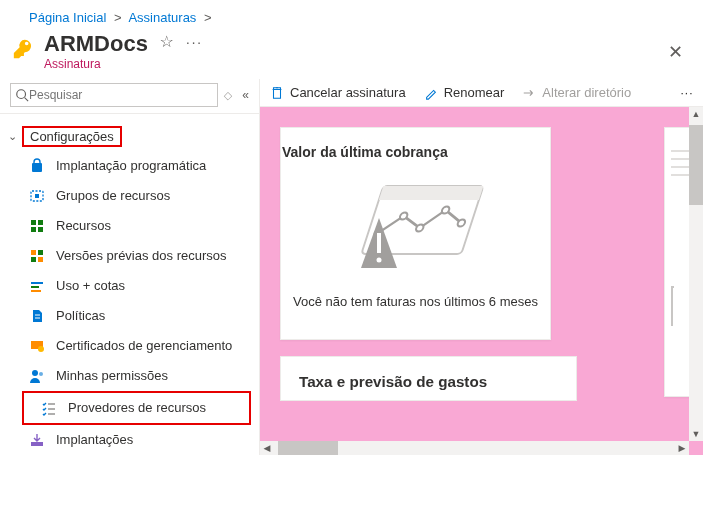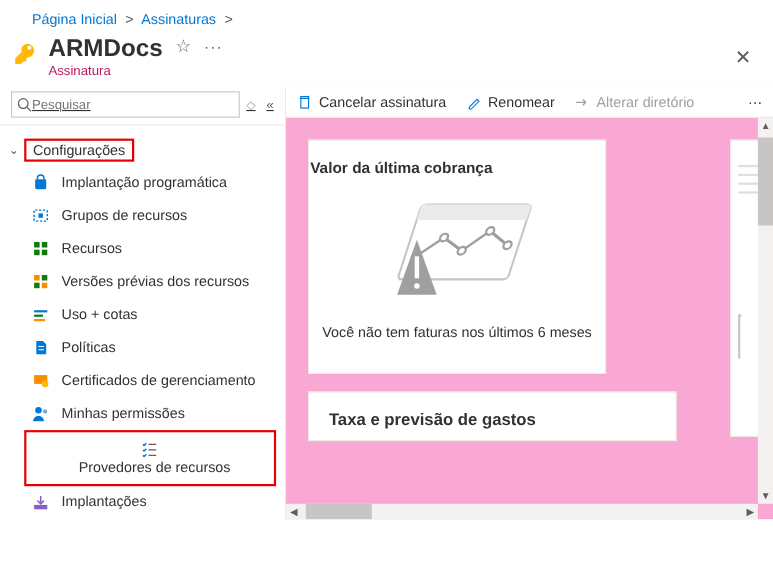--- a/index.html
+++ b/index.html
@@ -40,21 +40,20 @@
   .star { color: #605e5c; margin-left: 8px; font-size: 16px; cursor:pointer;}
   .header-dots { color:#605e5c; margin-left:8px; cursor:pointer; font-size:14px; letter-spacing:1px;}
   .header-subtitle { font-size: 12px; color: #be185d; margin-top: 0px; }
   .close-x { font-size: 18px; color:#605e5c; cursor:pointer; padding:4px 8px; margin-top:6px;}
   .body-row { display:flex; }
   .sidebar { width: 260px; flex:none; border-right:1px solid #edebe9; }
   .search-row {
     display:flex; align-items:center;
     padding: 4px 6px 6px 10px;
     border-bottom:1px solid #edebe9;
-    text-decoration:underline;
   }
   .search-box {
     flex:1;
     display:flex;align-items:center;
     border:1px solid #c8c6c4;
     background:#fff;
     height:24px;
     padding:0 4px;
   }
   .search-box input {
@@ -83,21 +82,21 @@
     line-height:1.3;
   }
   .nav-icon {
     width:18px; height:18px; flex:none;
     margin-right:10px;
     display:inline-flex;align-items:center;justify-content:center;
     font-size:14px;
   }
   .nav-item .lbl { flex:1; }
   .highlight-box { border:2px solid #e60000; margin:0 8px 0 22px; padding:0; }
-  .highlight-box .nav-item{ padding-left:16px;flex-direction:column; }
+  .highlight-box .nav-item{ padding-left:16px; }
   .content {
     flex:1;
     background:#f9a8d4;
     display:flex; flex-direction:column;
     min-width:0;
   }
   .toolbar {
     display:flex; align-items:center;
     background:#fff;
     border-bottom:1px solid #edebe9;
@@ -124,21 +123,21 @@
   .empty-text { text-align:center; font-size:13px; color:#323130; margin-bottom:14px;}
   .peek-card {
     position:absolute; right:-1px; top:20px;
     width:40px; height:270px;
     background:#fff; border:1px solid #edebe9; border-right:none;
     box-shadow:0 1px 2px rgba(0,0,0,0.05);
     padding:16px 6px;
   }
   .peek-line{height:2px;background:#e1dfdd;margin:6px 0;}
   .peek-t{width:3px;height:40px;border-left:2px solid #c8c6c4;border-top:2px solid #c8c6c4;margin-top:110px;}
-  .card2 { width:335px; background:#fff; border:1px solid #edebe9; padding:16px 18px 10px;}
+  .card2 { width:297px; background:#fff; border:1px solid #edebe9; padding:16px 18px 10px;}
   .scrollbar-h {
     position:absolute; bottom:0; left:0; right:14px;
     height:14px; background:#f3f2f1;
     display:flex; align-items:center;
   }
   .scrollbar-h .thumb{ height:14px; width:60px; background:#c8c6c4; margin-left:4px;}
   .scrollbar-h .arrow{width:14px;text-align:center;font-size:9px;color:#605e5c;cursor:pointer;}
   .scrollbar-h .track{flex:1;}
   .scrollbar-v {
     position:absolute; top:0; bottom:14px; right:0;

